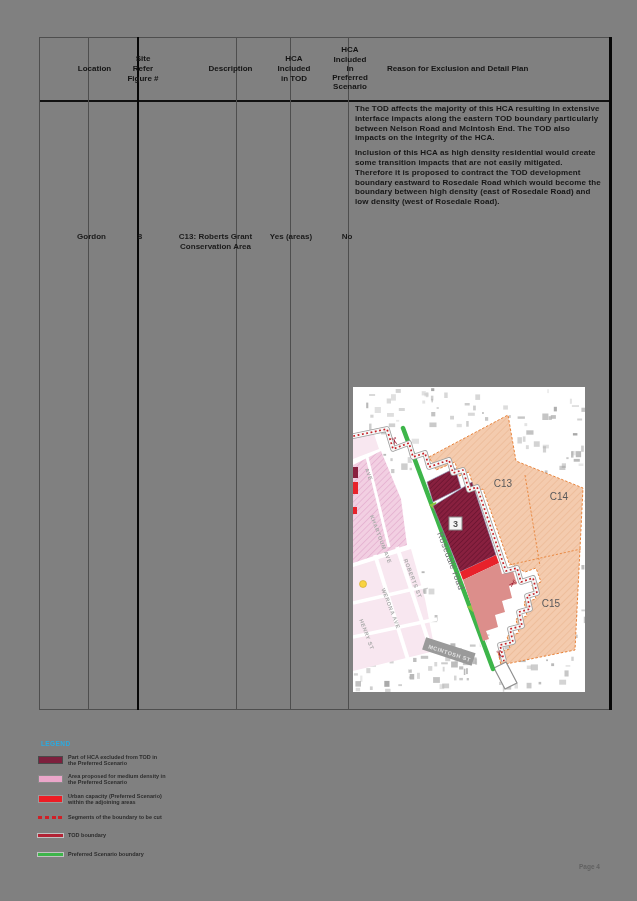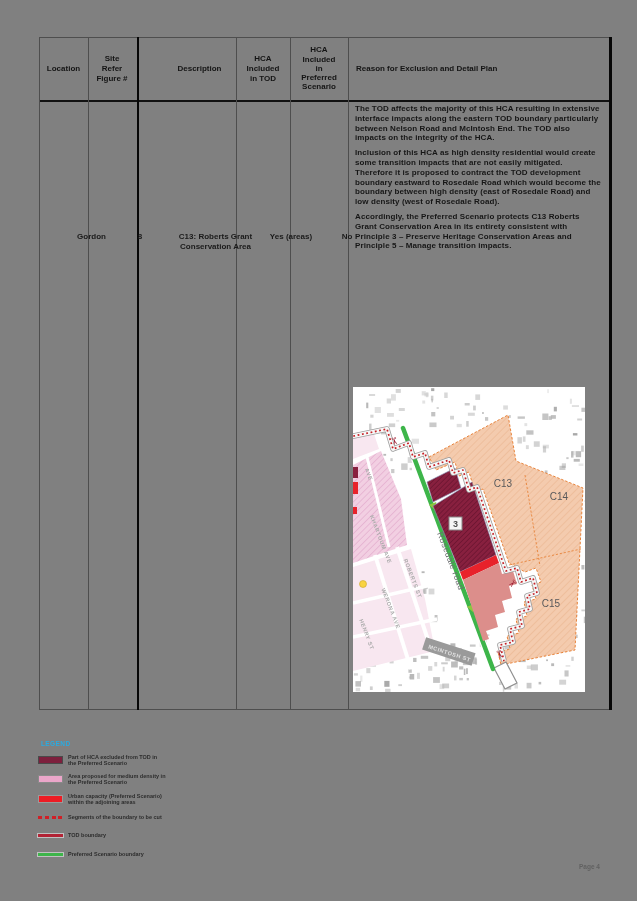--- a/index.html
+++ b/index.html
@@ -2,21 +2,21 @@
 <html><head>
 <meta charset="utf-8">
 <style>
   html,body{margin:0;padding:0;background:#6e6e6e;}
   #page{position:relative;width:637px;height:901px;background:#808080;overflow:hidden;
         font-family:"Liberation Sans",sans-serif;color:#1b1b1b;}
   .vline{position:absolute;top:37px;height:673px;width:1px;background:#4e4e4e;}
   .vline.thick{width:2.5px;background:#070707;}
   .hline{position:absolute;left:39px;width:573px;height:1px;background:#4e4e4e;}
   .hcell{position:absolute;top:37px;height:63px;display:flex;align-items:center;justify-content:center;
-         font-size:8px;font-weight:bold;text-align:center;white-space:pre-line;line-height:10px;color:#141414;}
+         font-size:8px;font-weight:bold;text-align:center;white-space:pre-line;line-height:10px;color:#141414;margin-left:31px;}
   .bcell{position:absolute;top:232px;font-size:8px;font-weight:bold;text-align:center;white-space:pre-line;line-height:10px;color:#1a1a1a;padding-left:28px;}
   #reason{position:absolute;left:355px;top:104px;width:251px;font-size:8px;font-weight:bold;line-height:9.8px;color:#161616;}
   #reason p{margin:0 4px 5px 0;letter-spacing:.1px;}
   #map{position:absolute;left:353px;top:387px;width:232px;height:305px;}
   #legend{position:absolute;left:38px;top:740px;width:240px;}
   .lg-title{position:absolute;left:3px;top:0;font-size:6.5px;font-weight:bold;letter-spacing:.4px;}
   .lg-swatch{position:absolute;left:0;width:25px;height:8px;box-sizing:border-box;border:1px solid #4a4a4a;}
   .lg-line{position:absolute;left:0;width:25px;height:3px;box-shadow:0 0 0 1px rgba(215,215,215,.75);}
   .lg-dash{position:absolute;left:0;width:25px;height:3px;}
   .lg-label{position:absolute;left:30px;font-size:5.5px;font-weight:bold;line-height:6.3px;color:#2c2c2c;white-space:pre-line;}
@@ -57,21 +57,20 @@
   <div class="bcell" style="left:39px;width:49px">Gordon</div>
   <div class="bcell" style="left:88px;width:48px">8</div>
   <div class="bcell" style="left:139px;width:97px">C13: Roberts Grant
 Conservation Area</div>
   <div class="bcell" style="left:236px;width:54px">Yes (areas)</div>
   <div class="bcell" style="left:290px;width:58px">No</div>
 
   <div id="reason">
     <p>The TOD affects the majority of this HCA resulting in extensive interface impacts along the eastern TOD boundary particularly between Nelson Road and McIntosh End. The TOD also impacts on the integrity of the HCA.</p>
     <p>Inclusion of this HCA as high density residential would create some transition impacts that are not easily mitigated. Therefore it is proposed to contract the TOD development boundary eastward to Rosedale Road which would become the boundary between high density (east of Rosedale Road) and low density (west of Rosedale Road).</p>
-    <p>Accordingly, the Preferred Scenario protects C13 Roberts Grant Conservation Area in its entirety consistent with Principle 3 – Preserve Heritage Conservation Areas and Principle 5 – Manage transition impacts.</p>
   </div>
 
   <div id="map">
     <svg viewBox="0 0 232 305" width="232" height="305">
       <defs>
         <pattern id="peachHatch" width="5" height="5" patternTransform="rotate(45)" patternUnits="userSpaceOnUse">
           <rect width="5" height="5" fill="#f4cbae"></rect>
           <line x1="0" y1="0" x2="0" y2="5" stroke="#e9b28b" stroke-width="1"></line>
         </pattern>
         <pattern id="maroonHatch" width="3.5" height="3.5" patternTransform="rotate(45)" patternUnits="userSpaceOnUse">

